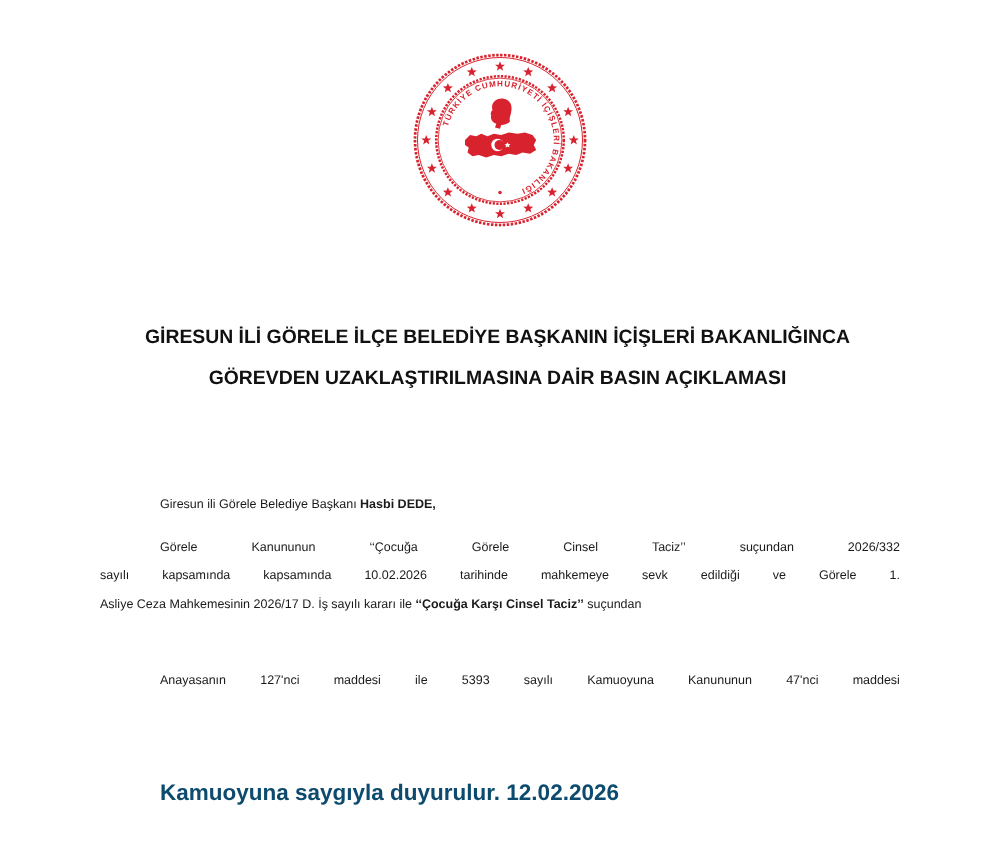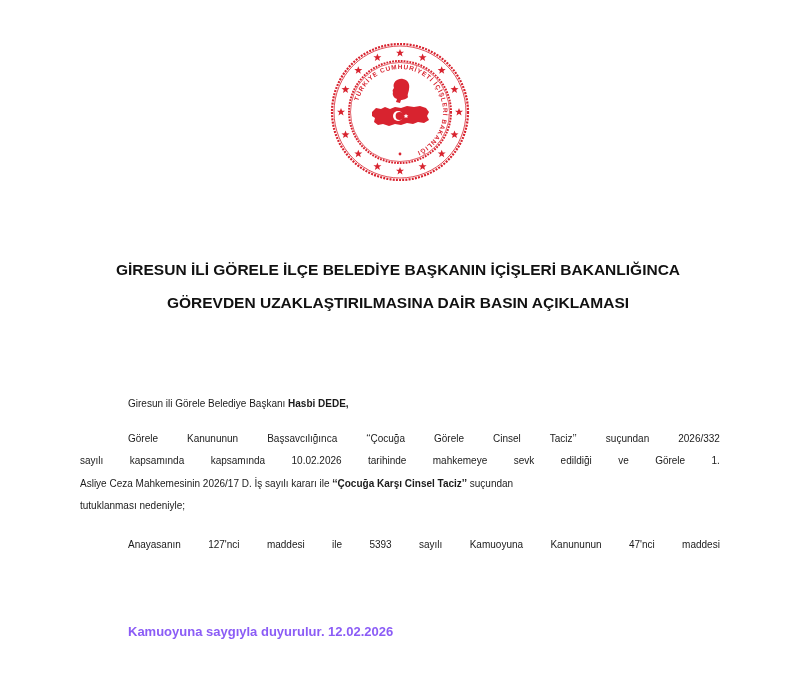--- a/index.html
+++ b/index.html
@@ -56,22 +56,22 @@
       white-space: nowrap;
     }
     .justify-line span { white-space: pre; }
     b { font-weight: bold; }
     .closing {
       position: absolute;
       left: 128px;
       top: 624px;
       font-family: "Liberation Sans", sans-serif;
       font-weight: bold;
-      font-size: 13px;
-      color: #8b5cf6;
+      font-size: 18px;
+      color: #0c4a6e;
     }
   </style>
 </head>
 <body>
 
 <svg class="seal" viewBox="0 0 144 144" xmlns="http://www.w3.org/2000/svg">
   <defs>
     <path id="ringPath" d="M 72 72 m -43 0 a 43 43 0 1 1 86 0 a 43 43 0 1 1 -86 0"></path>
     <g id="star">
       <polygon points="0,-4 1.1,-1.3 4,-1.2 1.7,0.6 2.5,3.5 0,1.8 -2.5,3.5 -1.7,0.6 -4,-1.2 -1.1,-1.3" fill="#d8232f"></polygon>
@@ -124,21 +124,20 @@
 <div class="para" style="top:393px;">
   <span class="line">
     <span class="indent"></span><span>Giresun ili Görele Belediye Başkanı </span><b>Hasbi DEDE,</b>
   </span>
 </div>
 
 <div class="para" style="top:428px;">
   <div class="justify-line" style="padding-left:48px;">
     <span>Görele</span>
     <span>Kanununun</span>
-    <span>Başsavcılığınca</span>
     <span>‘‘Çocuğa</span>
     <span>Görele</span>
     <span>Cinsel</span>
     <span>Taciz’’</span>
     <span>suçundan</span>
     <span>2026/332</span>
   </div>
   <div class="justify-line">
     <span>sayılı</span>
     <span>kapsamında</span>
@@ -149,21 +148,20 @@
     <span>sevk</span>
     <span>edildiği</span>
     <span>ve</span>
     <span>Görele</span>
     <span>1.</span>
   </div>
   <div class="line" style="display:flex; ">
     <span style="white-space:pre;"><span>Asliye Ceza Mahkemesinin 2026/17 D. İş sayılı kararı ile </span><b>‘‘Çocuğa Karşı Cinsel Taciz’’</b></span>
     <span style="white-space:pre;"> suçundan</span>
   </div>
-  <span class="line">tutuklanması nedeniyle;</span>
 </div>
 
 <div class="para" style="top:534px;">
   <div class="justify-line" style="padding-left:48px;">
     <span>Anayasanın</span>
     <span>127'nci</span>
     <span>maddesi</span>
     <span>ile</span>
     <span>5393</span>
     <span>sayılı</span>

